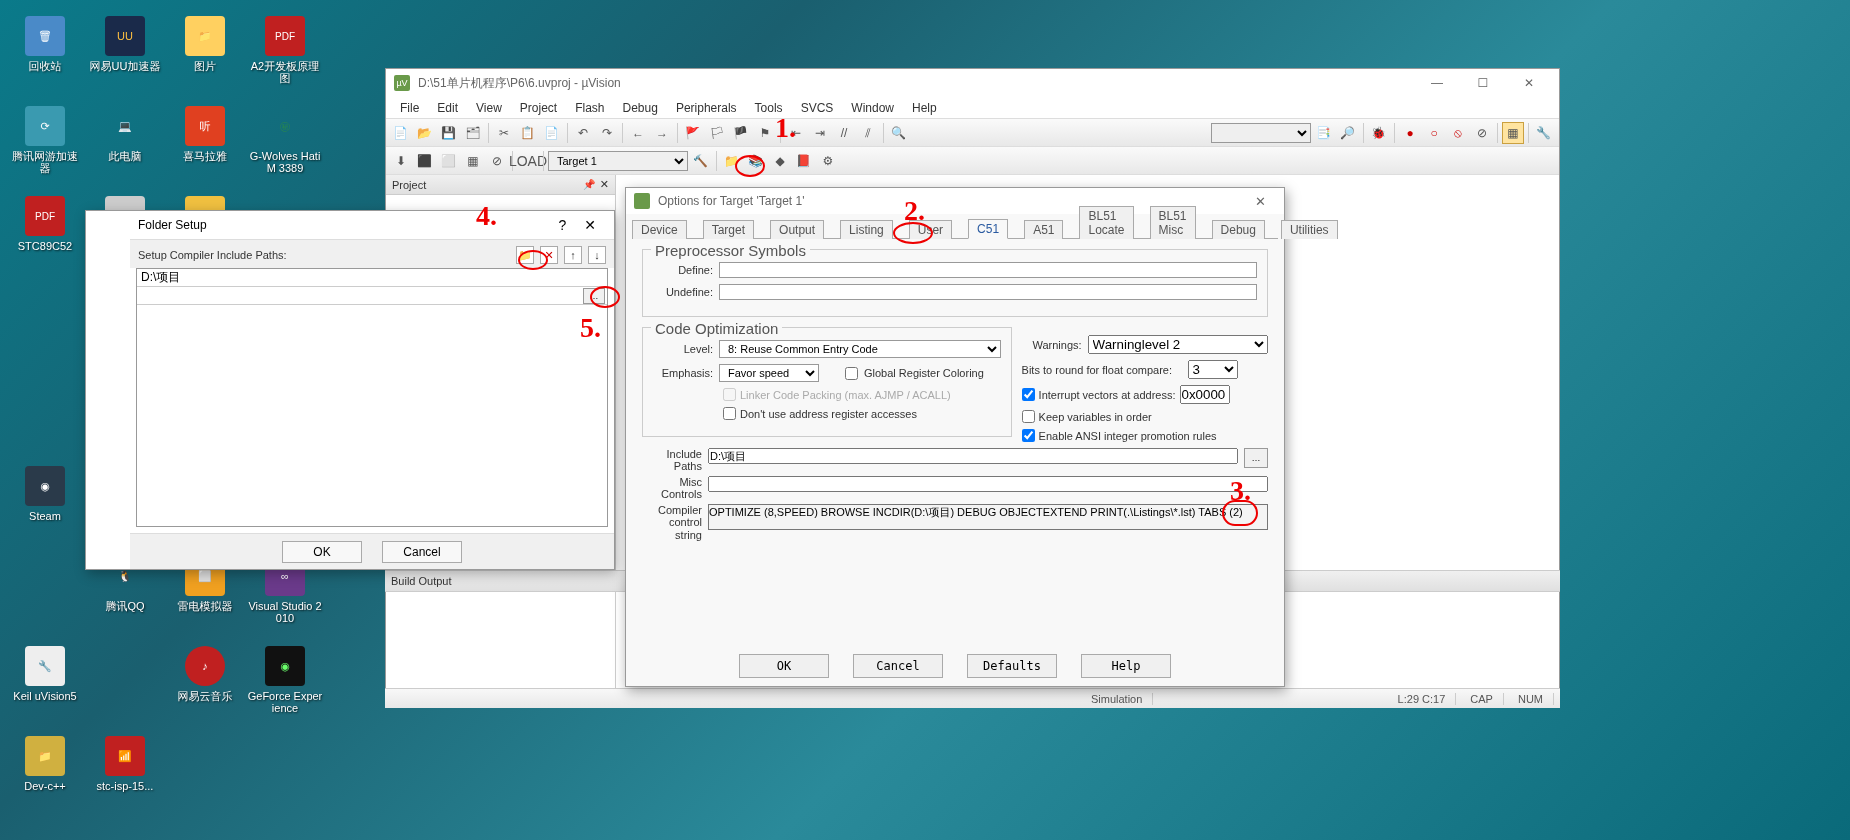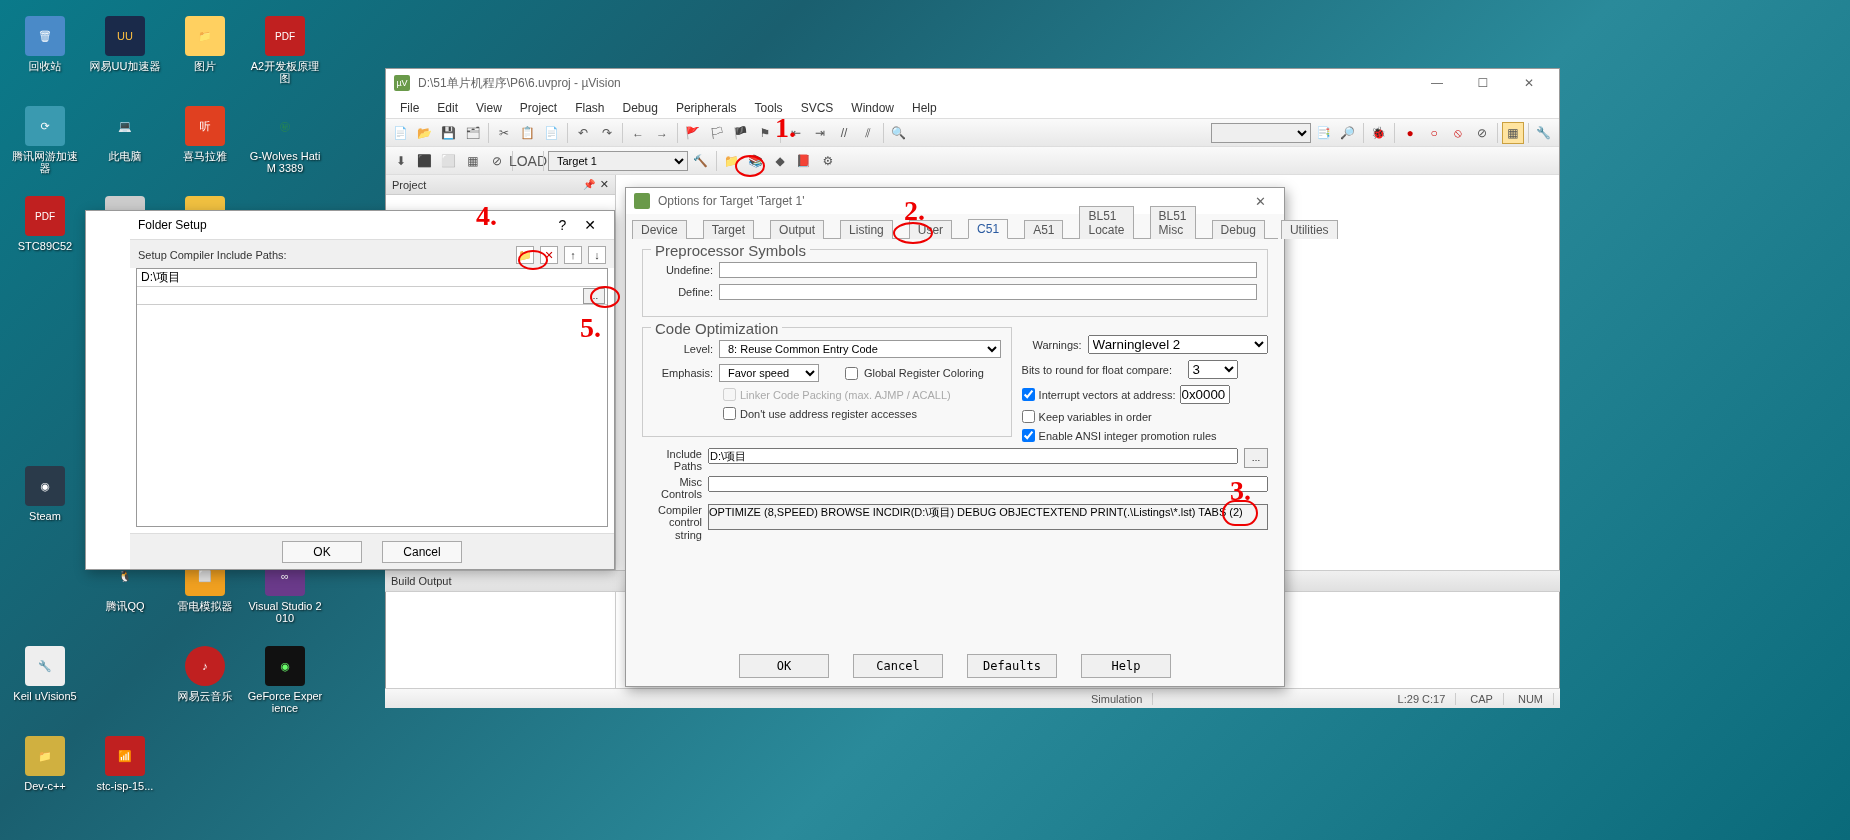--- a/index.html
+++ b/index.html
@@ -353,25 +353,25 @@
     <span class="opt-tab">BL51 Locate</span>
     <span class="opt-tab">BL51 Misc</span>
     <span class="opt-tab">Debug</span>
     <span class="opt-tab">Utilities</span>
   </div>
   <div class="opt-content">
 
     <div class="fieldset">
       <div class="legend">Preprocessor Symbols</div>
       <div class="field-row">
-        <label>Undefine:</label>
+        <label>Define:</label>
         <input type="text" style="flex: 1 1 0%;" value="">
       </div>
       <div class="field-row">
-        <label>Define:</label>
+        <label>Undefine:</label>
         <input type="text" style="flex: 1 1 0%;" value="">
       </div>
     </div>
 
     <div class="two-col">
       <div class="left">
         <div class="fieldset">
           <div class="legend">Code Optimization</div>
           <div class="field-row">
             <label>Level:</label>

